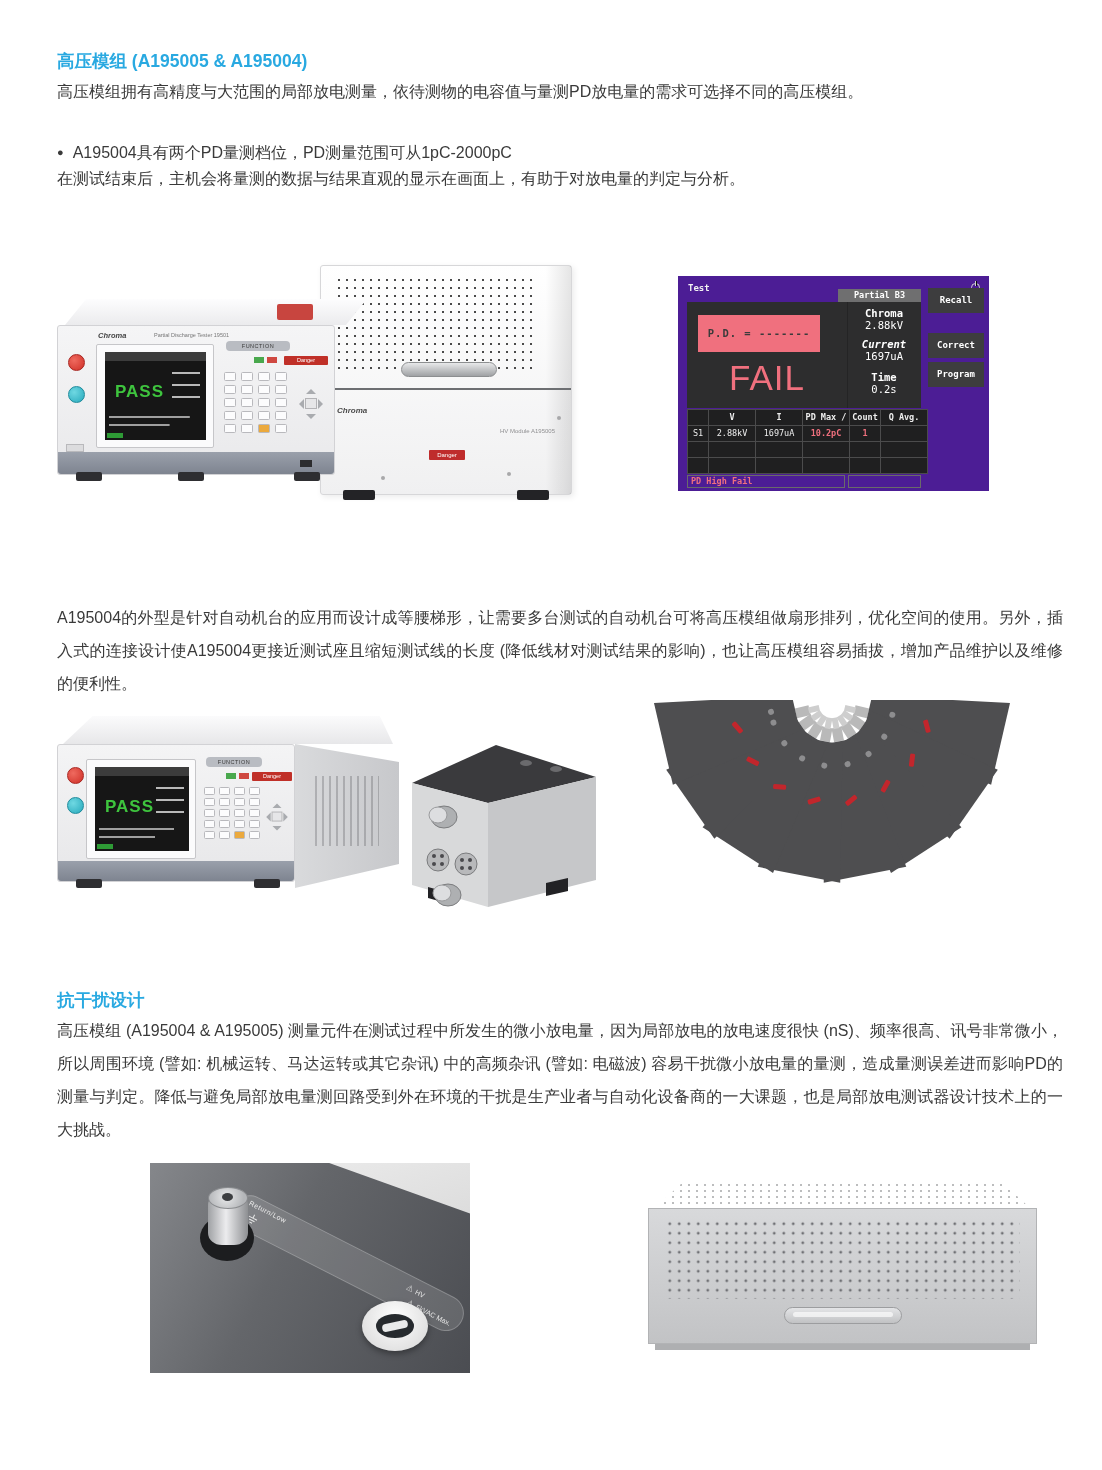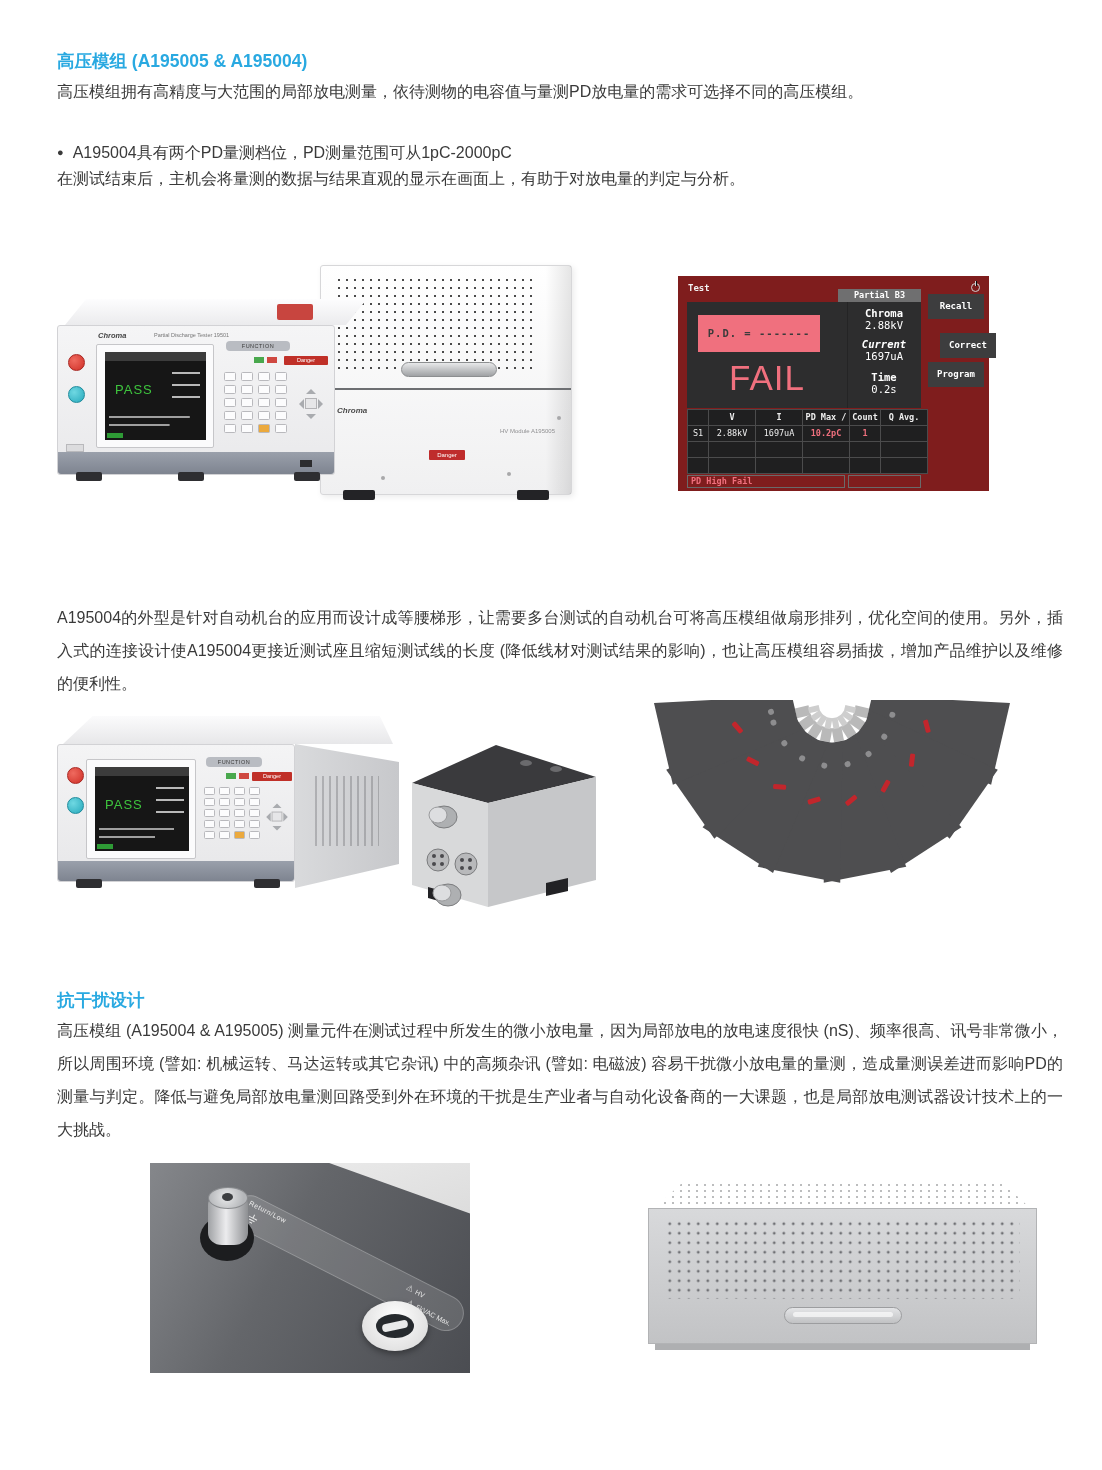--- a/index.html
+++ b/index.html
@@ -45,21 +45,21 @@
   .btn-start{position:absolute;left:10px;top:60px;width:17px;height:17px;border-radius:50%;
        background:radial-gradient(circle at 35% 35%,#6fd8e2,#27a9bc);border:1px solid #1d8a9b;}
   .pwr-sw{position:absolute;left:8px;top:118px;width:18px;height:8px;background:#dcdcde;border:1px solid #b9b9bc;}
   .bezel{position:absolute;left:38px;top:18px;width:118px;height:104px;background:#fbfbfc;border:1px solid #c6c6c9;border-radius:2px;}
   .mini-screen{position:absolute;left:8px;top:7px;width:101px;height:88px;background:#161616;}
   .ms-deco{position:absolute;inset:0;background-repeat:no-repeat;
      background-image:linear-gradient(#3c3c3c,#3c3c3c),linear-gradient(#b9b9b9,#b9b9b9),linear-gradient(#b9b9b9,#b9b9b9),
        linear-gradient(#b9b9b9,#b9b9b9),linear-gradient(#9f9f9f,#9f9f9f),linear-gradient(#9f9f9f,#9f9f9f),linear-gradient(#2e9a35,#2e9a35);
      background-size:100% 9px,28px 2px,28px 2px,28px 2px,80% 2px,60% 2px,16px 5px;
      background-position:0 0,92% 20px,92% 32px,92% 44px,4px 74%,4px 84%,2px 98%;}
-  .mini-pass{position:absolute;left:10px;top:30px;font-size:13px;font-weight:normal;color:#3ec43e;letter-spacing:1px;}
+  .mini-pass{position:absolute;left:10px;top:30px;font-size:17px;font-weight:bold;color:#3ec43e;letter-spacing:1px;}
   .fnbar{position:absolute;left:168px;top:15px;width:64px;height:10px;background:#b9bcc2;border-radius:4px;
        font-size:5.5px;line-height:10px;text-align:center;color:#3a3a3a;letter-spacing:.5px;}
   .ind-g{position:absolute;left:196px;top:31px;width:10px;height:6px;background:#49a84d;}
   .ind-r{position:absolute;left:209px;top:31px;width:10px;height:6px;background:#cf4840;}
   .dangerbar{position:absolute;left:226px;top:30px;width:44px;height:9px;background:#c03028;border-radius:1px;
        color:#fff;font-size:5.5px;line-height:9px;text-align:center;}
   .kp{position:absolute;left:166px;top:46px;display:grid;grid-template-columns:repeat(4,12px);grid-auto-rows:9px;gap:4px 5px;}
   .kp i{width:12px;height:9px;background:#fcfcfd;border:1px solid #b9b9bd;border-radius:1.5px;}
   .kp i:nth-child(19){background:#eba93d;}
   .arrows{position:absolute;left:238px;top:58px;width:30px;height:40px;}
@@ -68,39 +68,39 @@
   .ar-dn{left:10px;bottom:0;border-top-color:#a9abaf;}
   .ar-lf{left:-2px;top:15px;border-right-color:#a9abaf;}
   .ar-rt{right:-2px;top:15px;border-left-color:#a9abaf;}
   .ar-c{position:absolute;left:9px;top:14px;width:12px;height:11px;background:#e6e6e8;border:1px solid #b3b3b6;}
   .ts-band{position:absolute;left:0;bottom:0;width:100%;height:22px;background:linear-gradient(180deg,#9aa0ab,#7e8490);border-radius:0 0 3px 3px;}
   .usb{position:absolute;right:22px;bottom:7px;width:12px;height:7px;background:#2c2c2e;}
   .ts-foot{position:absolute;bottom:-7px;width:26px;height:9px;background:#2e2e31;border-radius:2px;}
   .tf1{left:18px;} .tf2{left:120px;} .tf3{right:14px;}
 
   
-  .shot{position:absolute;left:678px;top:21px;width:311px;height:215px;background:#7f1d1d;
+  .shot{position:absolute;left:678px;top:21px;width:311px;height:215px;background:#4c1d95;
         font-family:"DejaVu Sans Mono","Liberation Mono",monospace;}
   .shot-title{position:absolute;left:10px;top:7px;font-size:9px;font-weight:bold;color:#f2f2f2;}
   .shot-power{position:absolute;right:9px;top:7px;width:9px;height:9px;border:1.5px solid #cfcfcf;border-radius:50%;}
   .shot-power::after{content:"";position:absolute;left:2.5px;top:-3px;width:1.5px;height:5px;background:#0a0a0a;border-left:1.5px solid #cfcfcf;}
   .method-tab{position:absolute;left:160px;top:13px;width:83px;height:13px;background:#6f6f70;color:#fff;
         font-size:8.5px;font-weight:bold;line-height:13px;text-align:center;}
   .panel{position:absolute;left:9px;top:26px;width:234px;height:106px;background:#2d2d2e;}
   .panel-div{position:absolute;left:160px;top:0;width:1px;height:100%;background:#242425;}
   .pd-box{position:absolute;left:11px;top:13px;width:122px;height:37px;background:#f0707e;color:#3b3b3b;
         font-size:10.5px;font-weight:bold;line-height:37px;text-align:center;letter-spacing:1px;}
   .fail{position:absolute;left:0;top:56px;width:160px;text-align:center;font-size:35px;color:#f0707e;letter-spacing:1px;
         font-family:"Liberation Sans","DejaVu Sans",sans-serif;}
   .ro{position:absolute;left:160px;width:74px;text-align:center;color:#fff;font-size:10.5px;}
   .ro b{font-weight:bold;}
   .ro0{top:5px;} .ro1{top:17px;} .ro2{top:36px;font-style:italic;} .ro3{top:48px;} .ro4{top:69px;} .ro5{top:81px;}
   .skey{position:absolute;left:250px;width:56px;height:25px;background:#3d3d3e;color:#fff;font-size:9px;font-weight:bold;
         line-height:25px;text-align:center;cursor:pointer;}
-  .sk0{top:18px;} .sk1{top:57px;margin-left:12px;} .sk2{top:86px;}
+  .sk0{top:12px;} .sk1{top:57px;} .sk2{top:86px;}
   .tbl{position:absolute;left:9px;top:133px;display:grid;grid-template-columns:21px 47px 47px 47px 31px 47px;
        grid-auto-rows:16px;border-top:1px solid #4b4b4c;border-left:1px solid #4b4b4c;background:#1f1f20;}
   .tbl span,.tbl i{border-right:1px solid #4b4b4c;border-bottom:1px solid #4b4b4c;color:#ededed;
        font-size:8.5px;line-height:15px;text-align:center;overflow:hidden;white-space:nowrap;font-style:normal;}
   .tbl .th{font-weight:bold;}
   .tbl .pink{color:#f0707e;font-weight:bold;}
   .status-l{position:absolute;left:9px;top:199px;width:158px;height:13px;border:1px solid #6a6a6a;
        color:#f0707e;font-size:8.5px;font-weight:bold;line-height:11px;padding-left:3px;}
   .status-r{position:absolute;left:170px;top:199px;width:73px;height:13px;border:1px solid #6a6a6a;}
 

